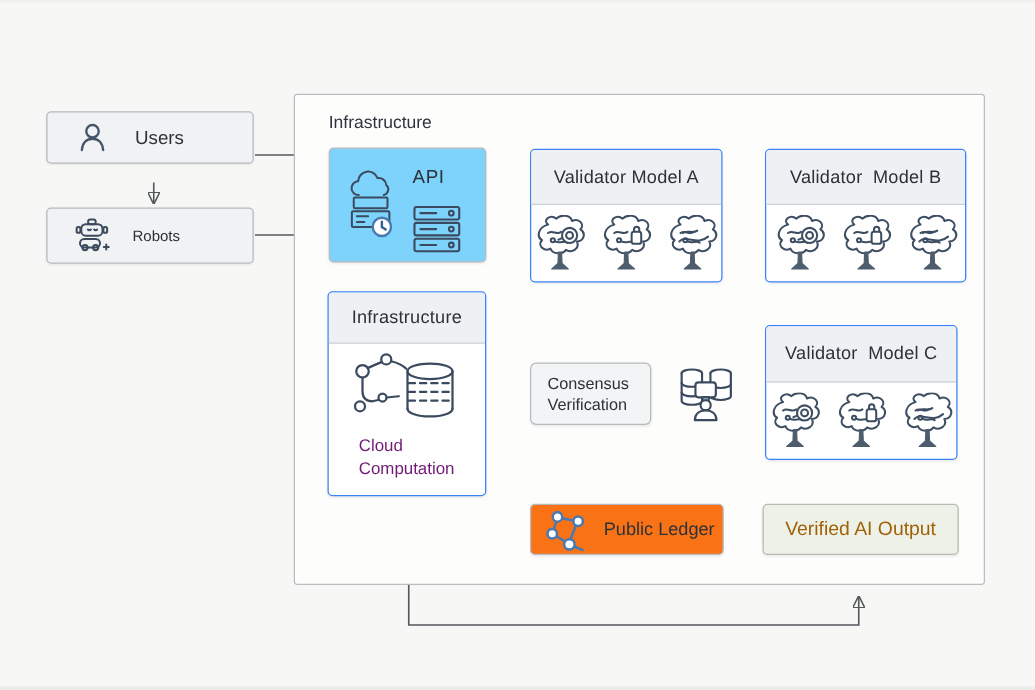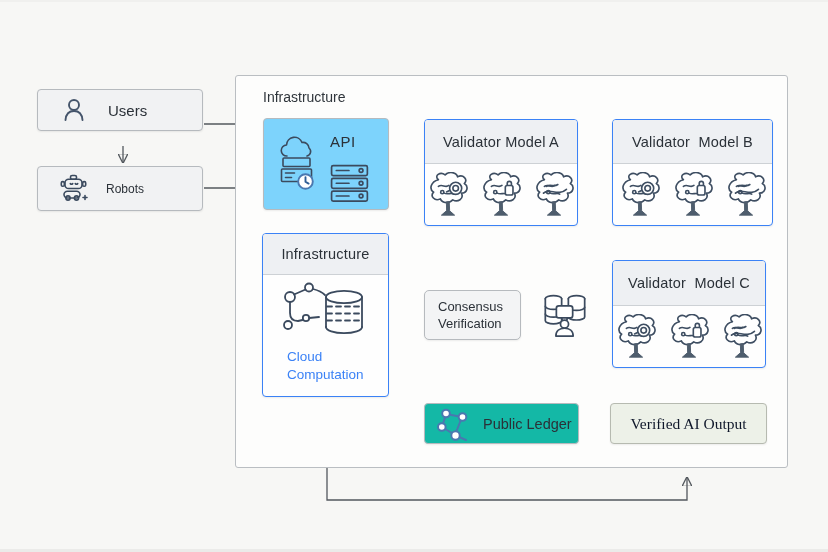--- a/index.html
+++ b/index.html
@@ -16,21 +16,21 @@
   .split{background:#fefefe;border:1px solid #3b82f6;border-radius:4px;
          box-shadow:0 1px 2px rgba(0,0,0,.07);overflow:hidden;}
   .split .hdr{background:#eef0f3;border-bottom:1px solid #cdd1d5;display:flex;
               align-items:center;justify-content:center;}
   .hdr-label{font-size:14.5px;color:#2b3138;white-space:pre;letter-spacing:.2px;}
   .lbl{color:#2b3138;}
   .pill-row{display:flex;align-items:center;height:100%;}
   .vbody{display:flex;justify-content:center;align-items:flex-start;gap:7px;padding-top:8px;}
   svg.icon{display:block;}
   .container-label{position:absolute;left:27px;top:13px;font-size:14px;color:#2f353b;}
-  .cap{font-size:13.5px;line-height:18px;color:#3b82f6;}
+  .cap{font-size:13.5px;line-height:18px;color:#701a75;}
 </style>
 </head>
 <body>
 
 <div class="canvas">
 
   <svg width="0" height="0" style="position:absolute" aria-hidden="true">
     <defs>
       <g id="tree-base" stroke="#3e4e62" stroke-width="1.7" fill="#fff" stroke-linecap="round" stroke-linejoin="round">
         <path d="M14 7 C9 3 16 -2 21 2 C25 -2 33 -1 34 4 C40 1 45 7 41 11 C46 14 44 21 38 21 C41 27 34 31 29 28 C26 32 18 32 16 27 C10 30 5 24 9 20 C4 17 6 9 14 7 Z"></path>
@@ -244,32 +244,32 @@
       <ellipse cx="37" cy="8" rx="8.5" ry="3.2"></ellipse>
       <path d="M28.5 8 V27 a8.5 3.2 0 0 0 17 0 V8" fill="#fff"></path>
       <path d="M28.5 17 a8.5 3.2 0 0 0 17 0" fill="none"></path>
       <rect x="16" y="15.5" width="17" height="12.5" rx="2.5" fill="#fff"></rect>
       <path d="M21.5 28 h6 l-1 4 h-4 z" fill="#fff"></path>
       <circle cx="24.5" cy="34.5" r="4.2" fill="#fff"></circle>
       <path d="M15.5 47 c0 -5.5 4 -8.2 9 -8.2 s9 2.7 9 8.2 z" fill="#fff"></path>
     </g>
   </svg>
 
-  <div class="node box" style="left:424px;top:403px;width:155px;height:41px;background:#14b8a6;">
+  <div class="node box" style="left:424px;top:403px;width:155px;height:41px;background:#f97316;">
     <svg class="icon" style="position:absolute;left:10px;top:3px;" width="42" height="36" viewBox="0 0 42 36">
       <g stroke="#4a78b0" stroke-width="2" fill="#fff" stroke-linecap="round">
         <path d="M11 7 L27 10 M11 7 L7 20 M27 10 L20 28 M7 20 L20 28 M24 30 L31 33" fill="none"></path>
         <circle cx="11" cy="6.5" r="3.8"></circle>
         <circle cx="27.5" cy="10" r="3.8"></circle>
         <circle cx="6.8" cy="20" r="3.8"></circle>
         <circle cx="20.5" cy="28.5" r="4.2"></circle>
       </g>
     </svg>
     <span class="lbl" style="position:absolute;left:58px;top:12px;font-size:14.5px;">Public Ledger</span>
   </div>
 
   <div class="node box" style="left:610px;top:403px;width:157px;height:41px;background:#edf1e8;border-color:#b6bab0;display:flex;align-items:center;justify-content:center;">
-    <span style="font-size:15.5px;color:#0f172a;font-family:Liberation Serif, serif;">Verified AI Output</span>
+    <span style="font-size:15.5px;color:#a16207;">Verified AI Output</span>
   </div>
 
   <div class="edge-top"></div>
   <div class="edge-bottom"></div>
 </div>
 
 </body></html>

